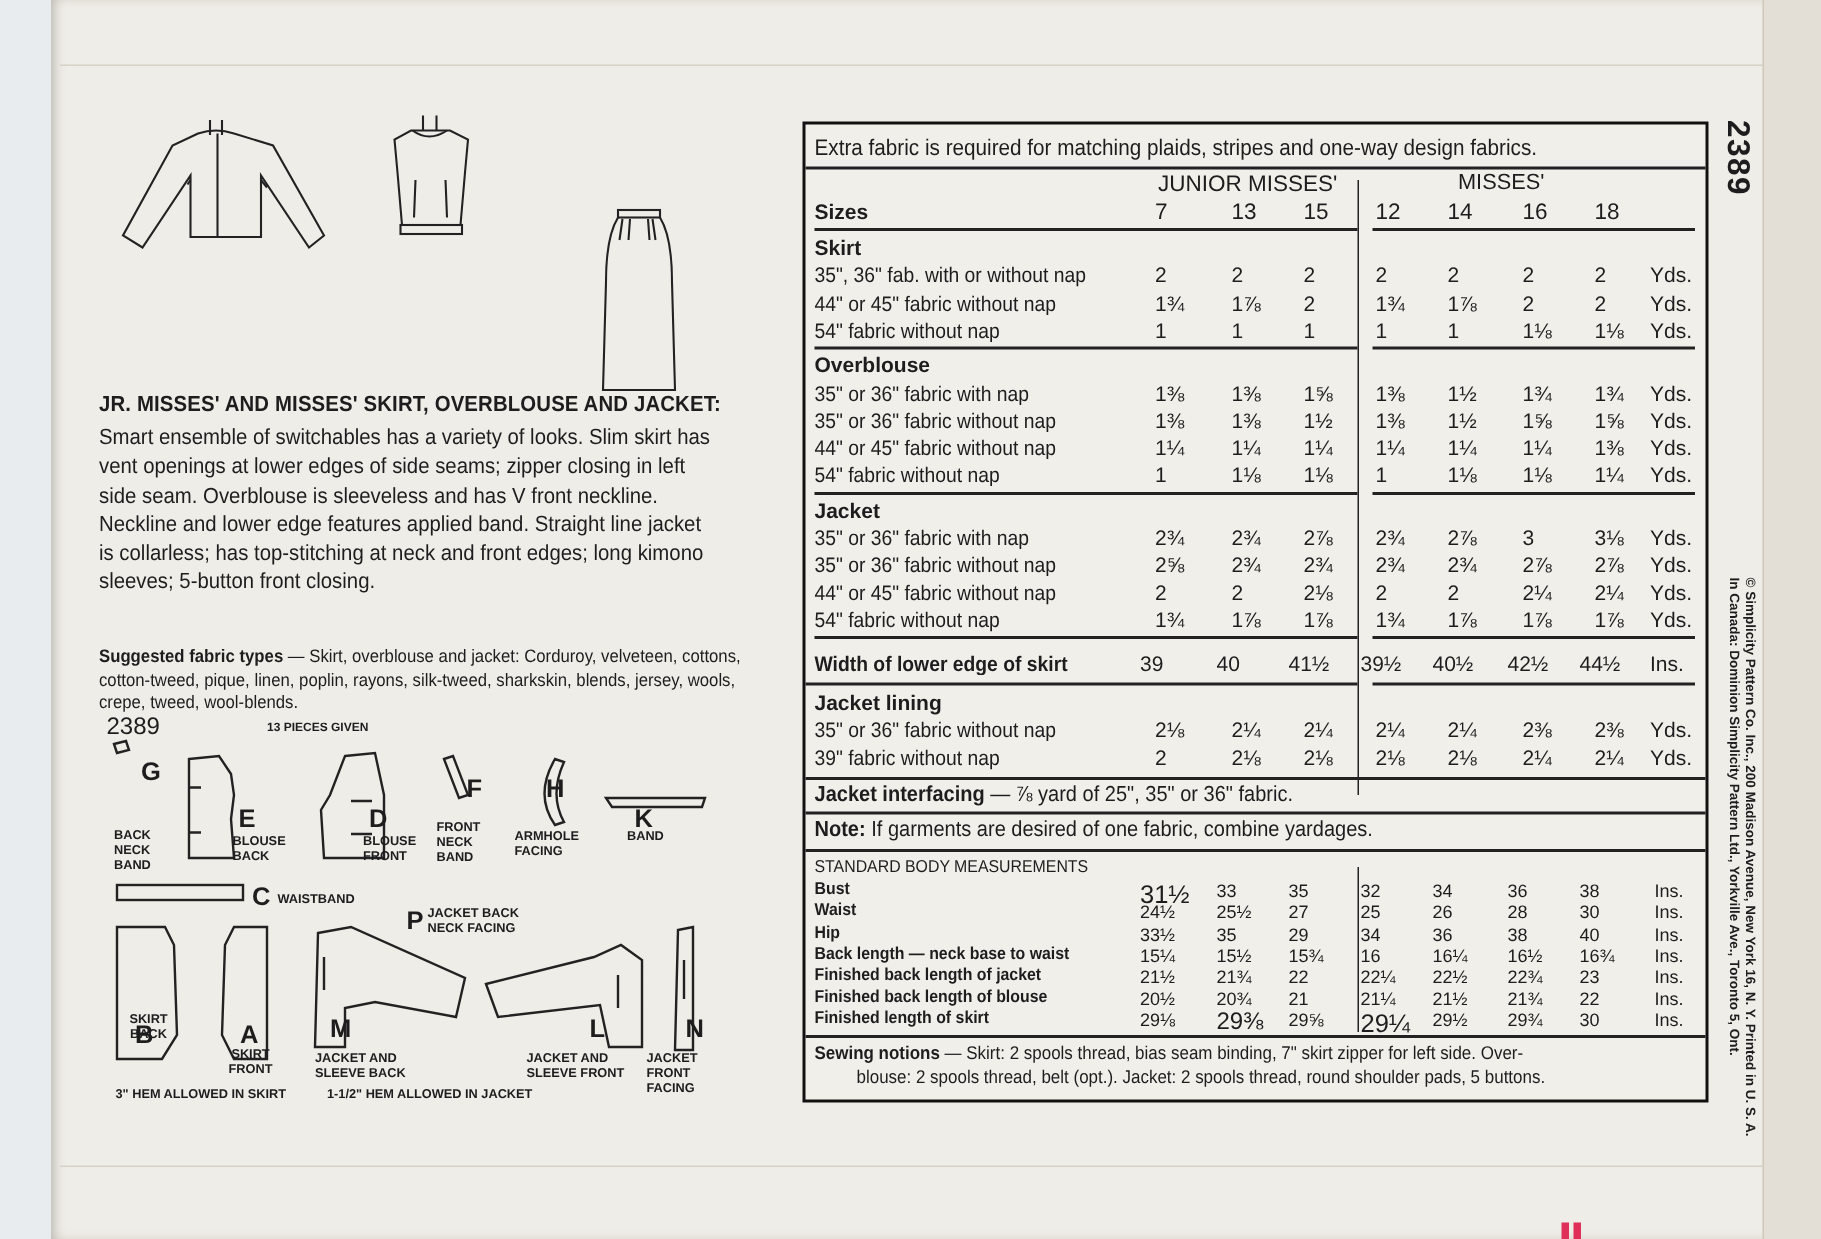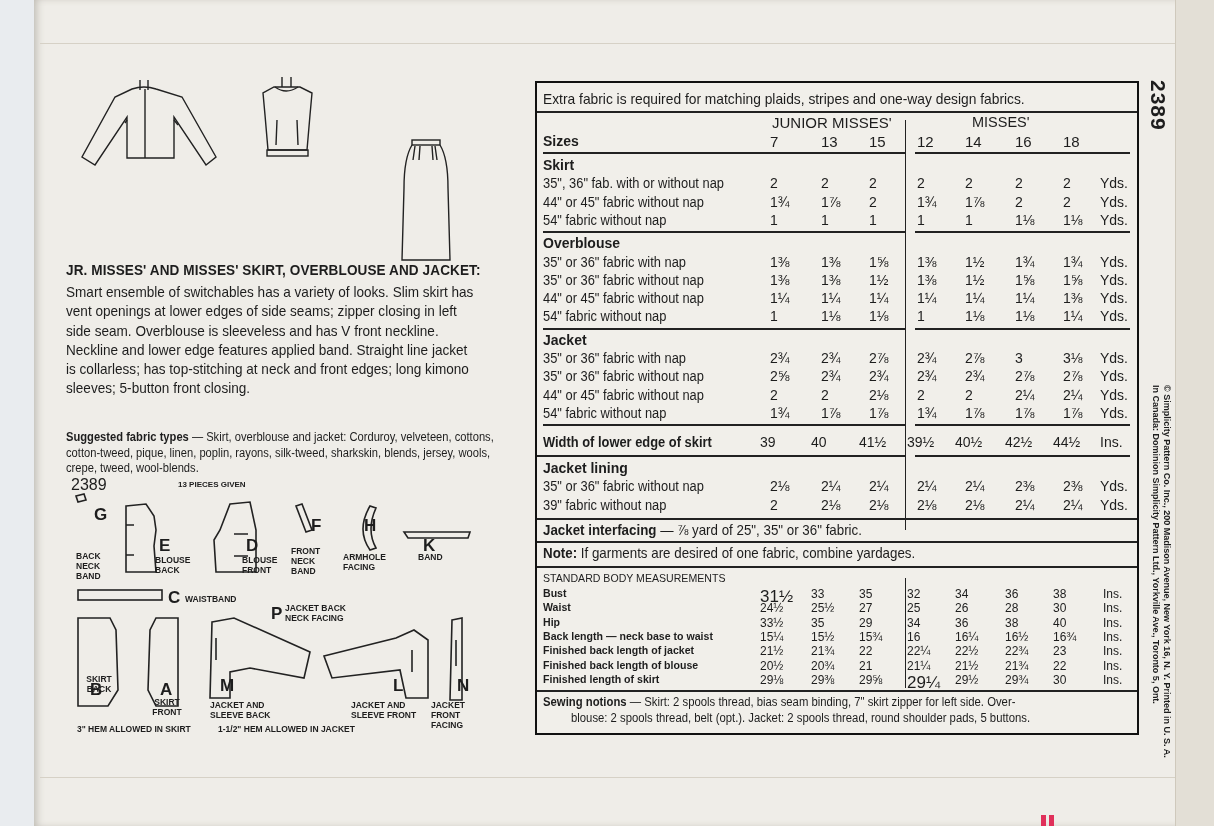--- a/index.html
+++ b/index.html
@@ -350,21 +350,21 @@
     <div class="cell small" style="left:760px;top:658.4999999999998px;font-size:12px">20½</div>
     <div class="cell small" style="left:811px;top:658.4999999999998px;font-size:12px">20¾</div>
     <div class="cell small" style="left:859px;top:658.4999999999998px;font-size:12px">21</div>
     <div class="cell small" style="left:907px;top:658.4999999999998px;font-size:12px">21¼</div>
     <div class="cell small" style="left:955px;top:658.4999999999998px;font-size:12px">21½</div>
     <div class="cell small" style="left:1005px;top:658.4999999999998px;font-size:12px">21¾</div>
     <div class="cell small" style="left:1053px;top:658.4999999999998px;font-size:12px">22</div>
     <div class="cell small" style="left:1103px;top:658.4999999999998px;font-size:12px">Ins.</div>
     <div class="row small bold" style="left:543px;top:672.7999999999997px;font-weight:bold">Finished length of skirt</div>
     <div class="cell small" style="left:760px;top:672.7999999999997px;font-size:12px">29⅛</div>
-    <div class="cell small" style="left:811px;top:672.7999999999997px;font-size:12px">29⅜</div>
+    <div class="cell small" style="left:811px;top:672.7999999999997px;font-size:16px">29⅜</div>
     <div class="cell small" style="left:859px;top:672.7999999999997px;font-size:12px">29⅝</div>
     <div class="cell small" style="left:907px;top:672.7999999999997px;font-size:17px">29¼</div>
     <div class="cell small" style="left:955px;top:672.7999999999997px;font-size:12px">29½</div>
     <div class="cell small" style="left:1005px;top:672.7999999999997px;font-size:12px">29¾</div>
     <div class="cell small" style="left:1053px;top:672.7999999999997px;font-size:12px">30</div>
     <div class="cell small" style="left:1103px;top:672.7999999999997px;font-size:12px">Ins.</div>
     <div class="rule" style="left:537px;top:690px;width:600px"></div>
     <div class="row small" style="left:543px;top:695px;font-size:12.3px"><b>Sewing notions</b><span> — Skirt: 2 spools thread, bias seam binding, 7" skirt zipper for left side. Over-</span></div>
     <div class="row small" style="left:571px;top:711px;font-size:12.3px">blouse: 2 spools thread, belt (opt.). Jacket: 2 spools thread, round shoulder pads, 5 buttons.</div>
   </div>

